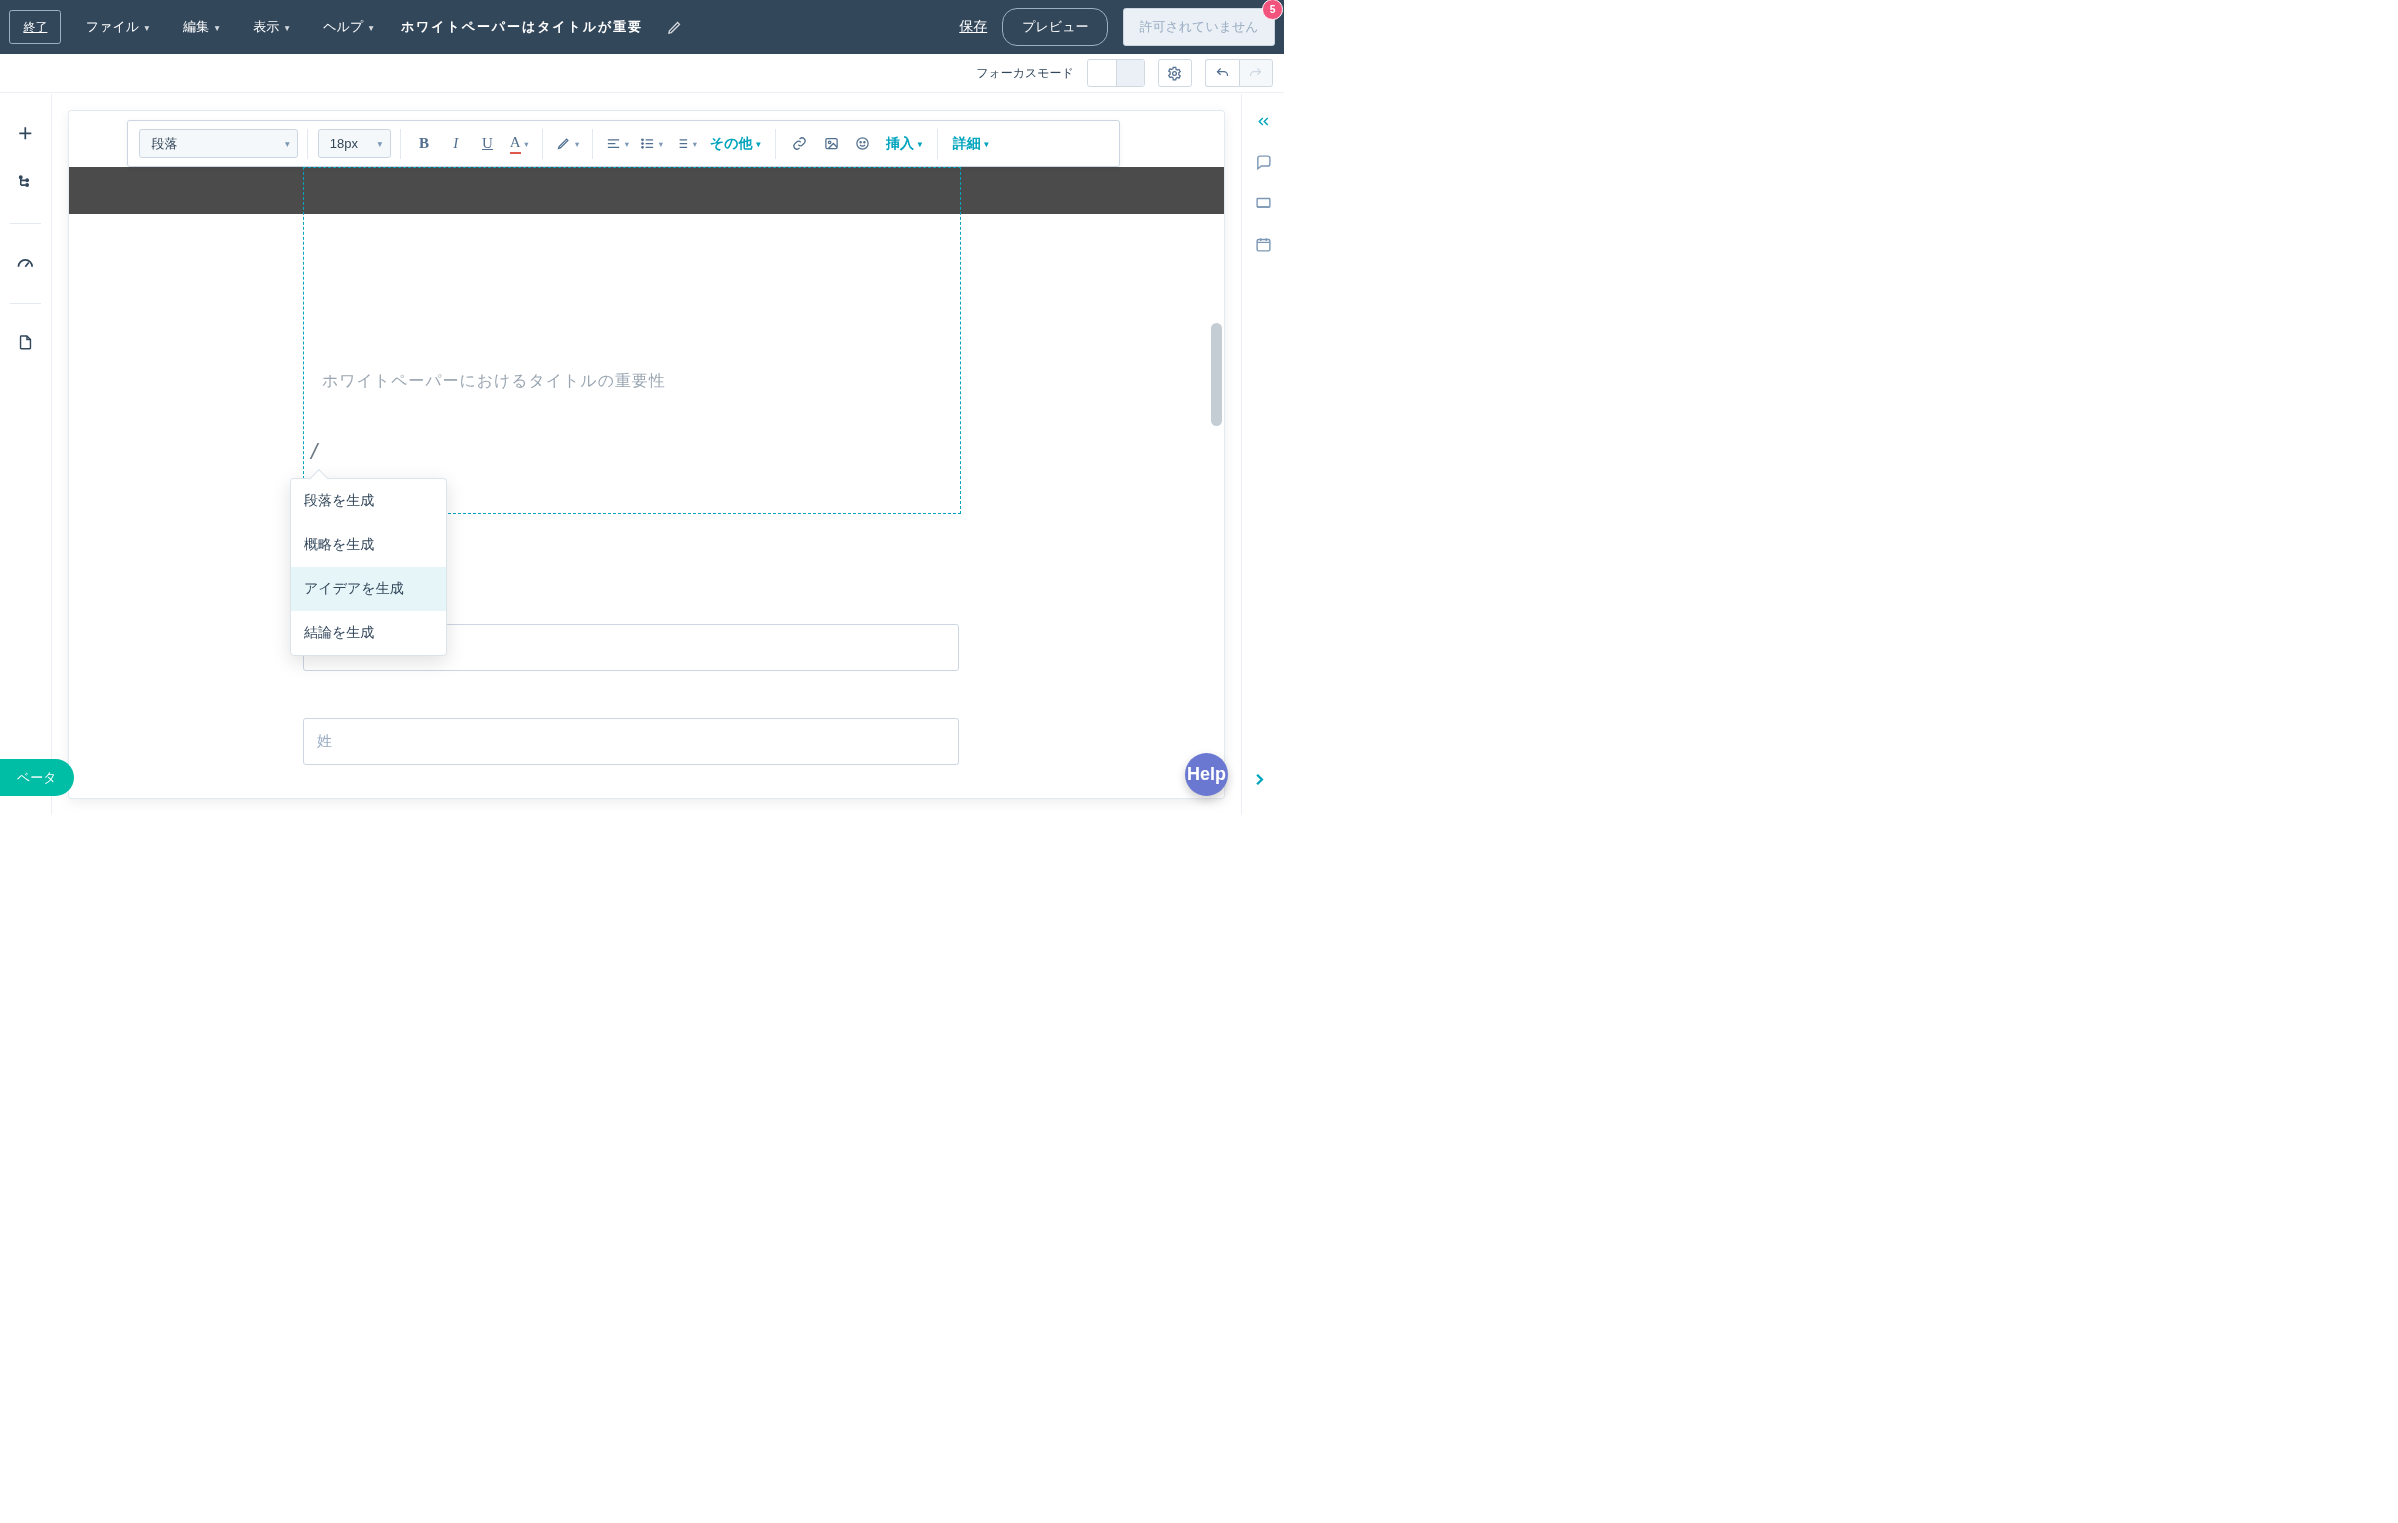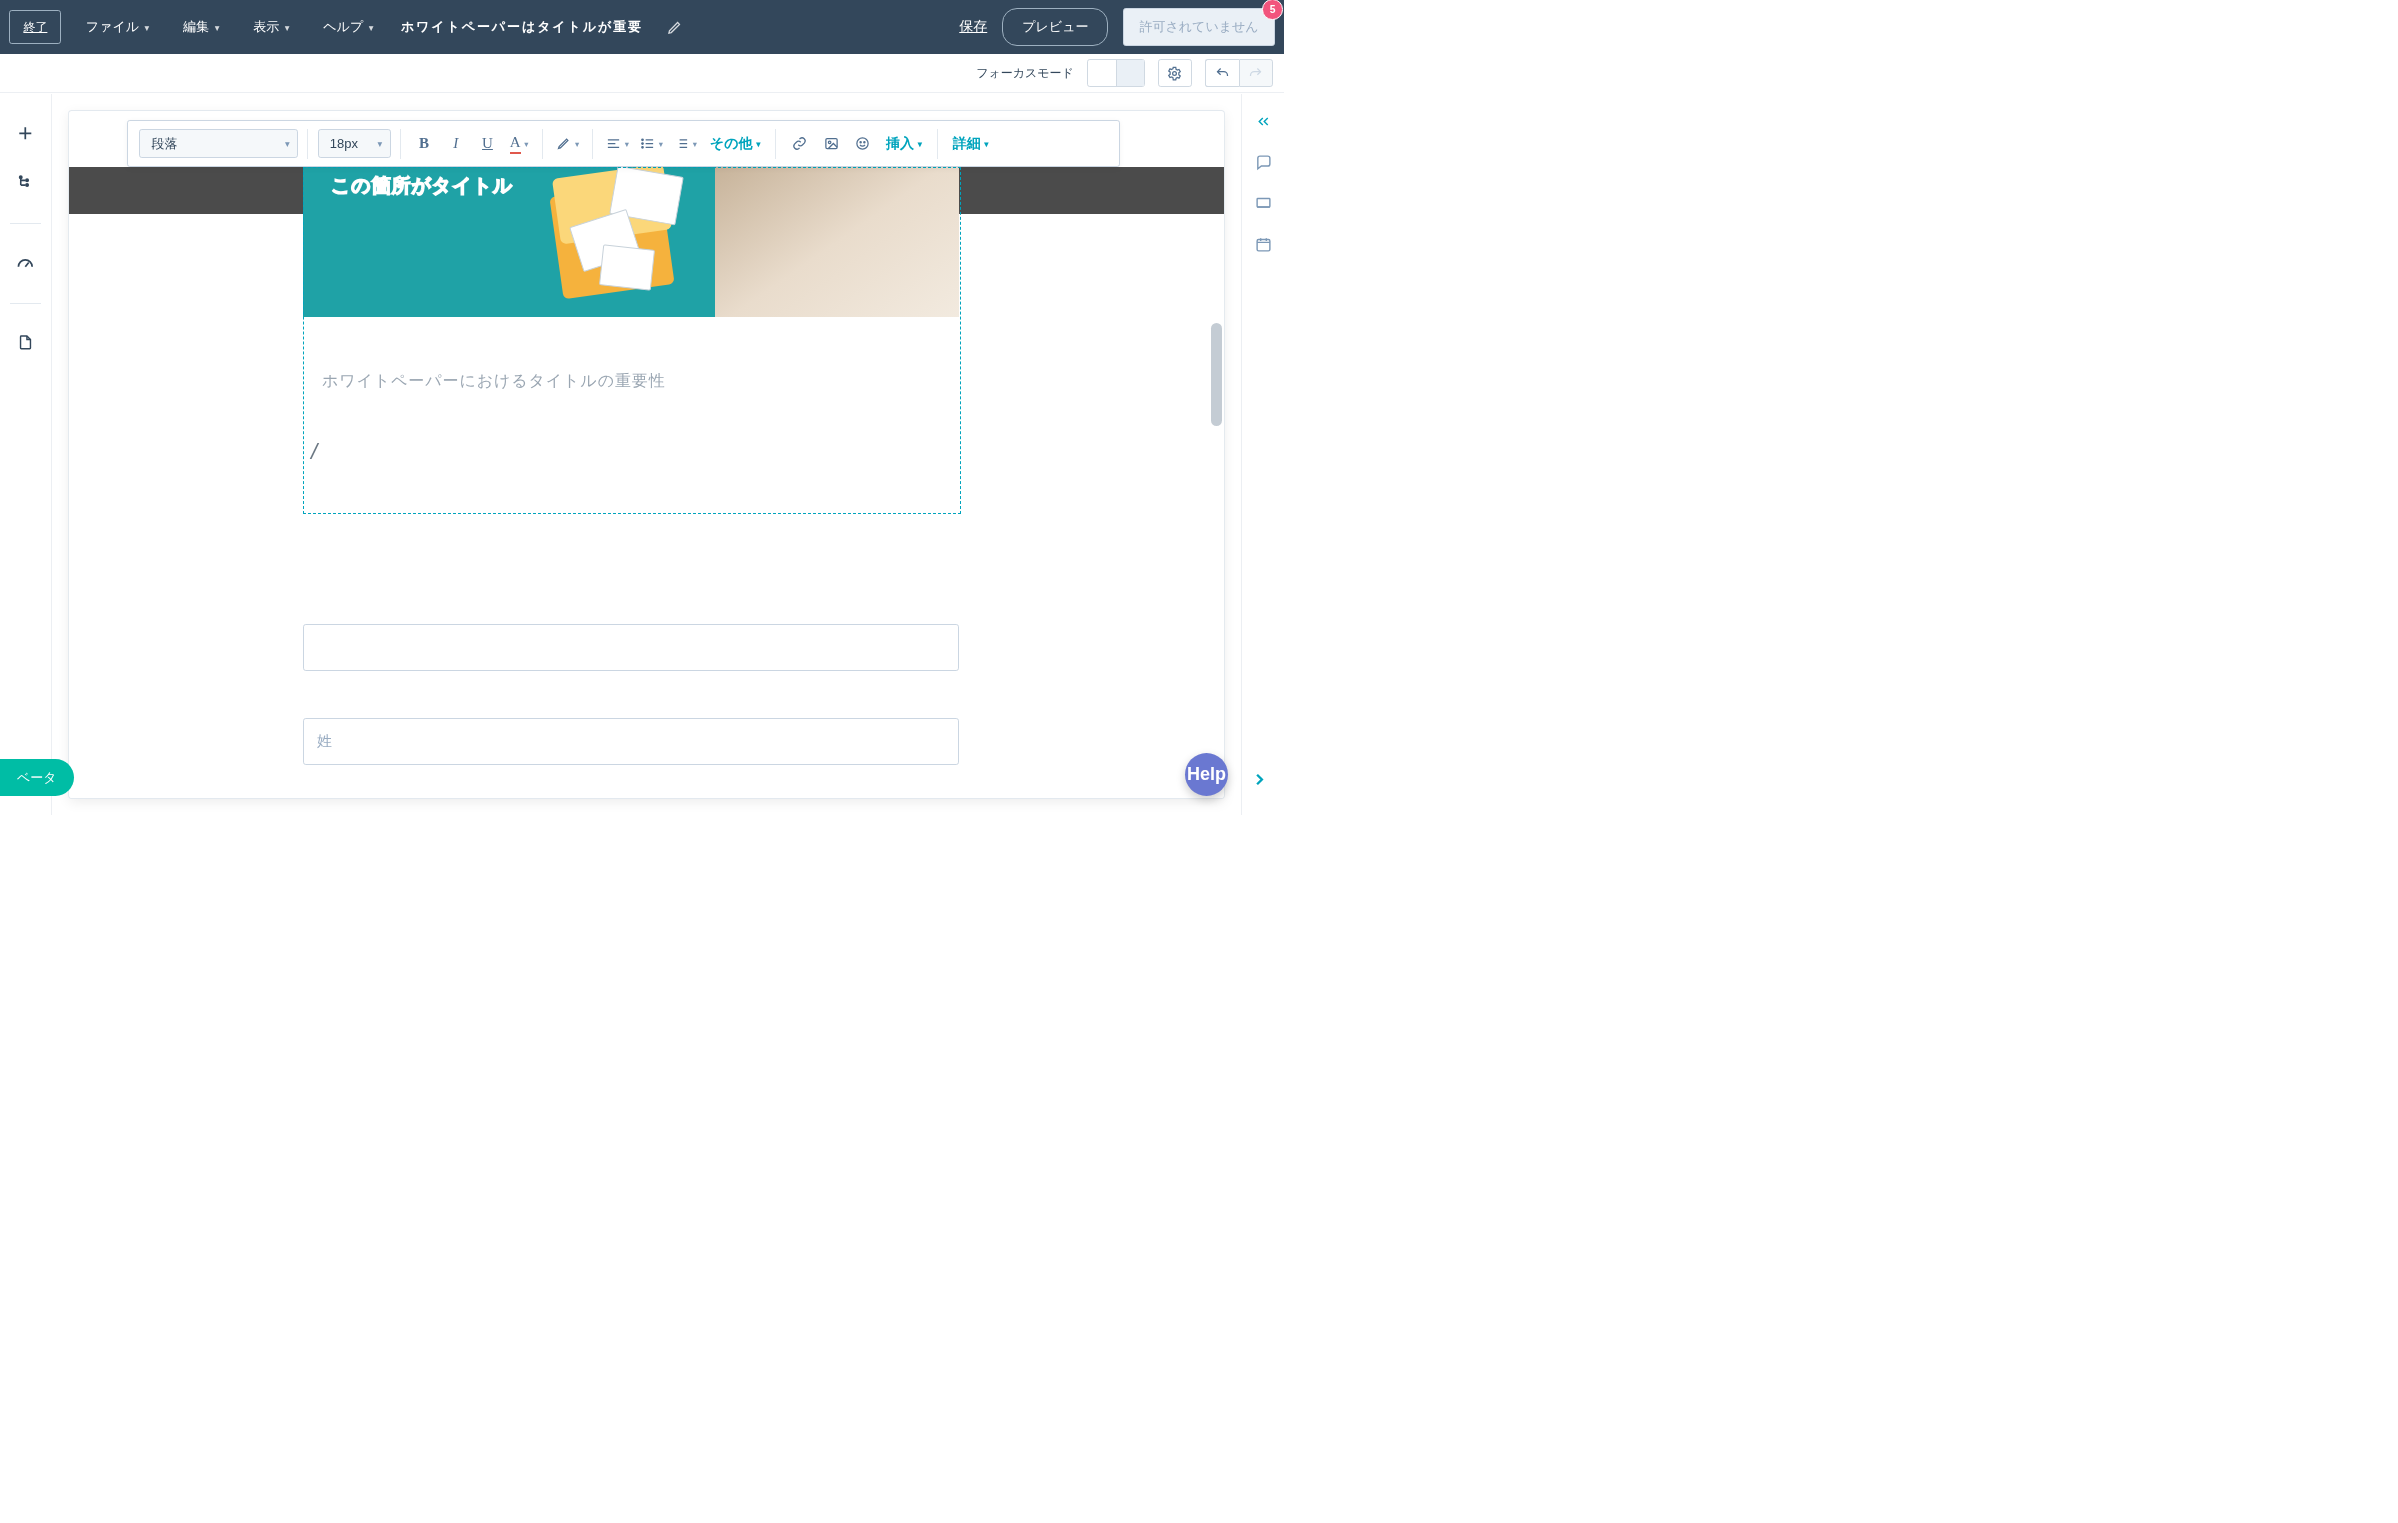--- a/index.html
+++ b/index.html
@@ -590,38 +590,33 @@
       </div>
       <div class="rte-sep"></div>
       <div class="rte-link">
         <span>詳細</span>
         <span class="mini-tri">▾</span>
       </div>
     </div>
 
     <div class="dark-strip"></div>
 
-    <div class="hero">
-      <div class="hero-photo"></div>
-      <div class="folder">
-        <div class="folder-body"></div>
-        <div class="folder-flap"></div>
-        <div class="doc-sheet d1"></div>
-        <div class="doc-sheet d2"></div>
-        <div class="doc-sheet d3"></div>
-      </div>
-      <div class="hero-label">この箇所がタイトル</div>
+
+    <div class="editable-area"></div>
+
+    <div class="heading-placeholder">ホワイトペーパーにおけるタイトルの重要性</div>
+
+    <div class="slash">/</div>
+
+    <div class="popup">
+      <div class="popup-item">段落を生成</div>
+      <div class="popup-item">概略を生成</div>
+      <div class="popup-item hover">アイデアを生成</div>
+      <div class="popup-item">結論を生成</div>
     </div>
-
-    <div class="editable-area"></div>
-
-    <div class="heading-placeholder">ホワイトペーパーにおけるタイトルの重要性</div>
-
-    <div class="slash">/</div>
-
 
     <div class="form-input fi1"></div>
     <div class="form-input fi2">
       <span>姓</span>
     </div>
 
     <div class="scroll-thumb"></div>
   </div>
 </div>
 

